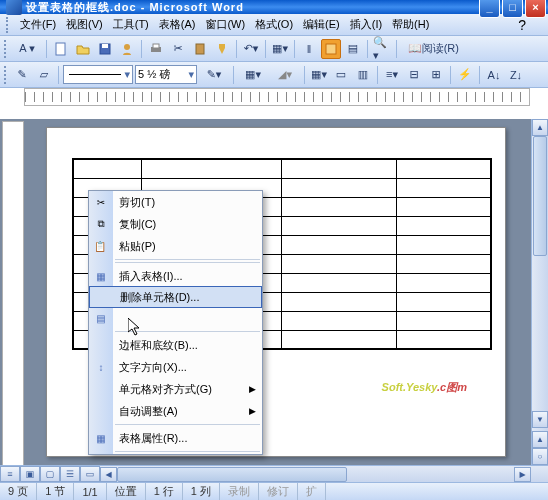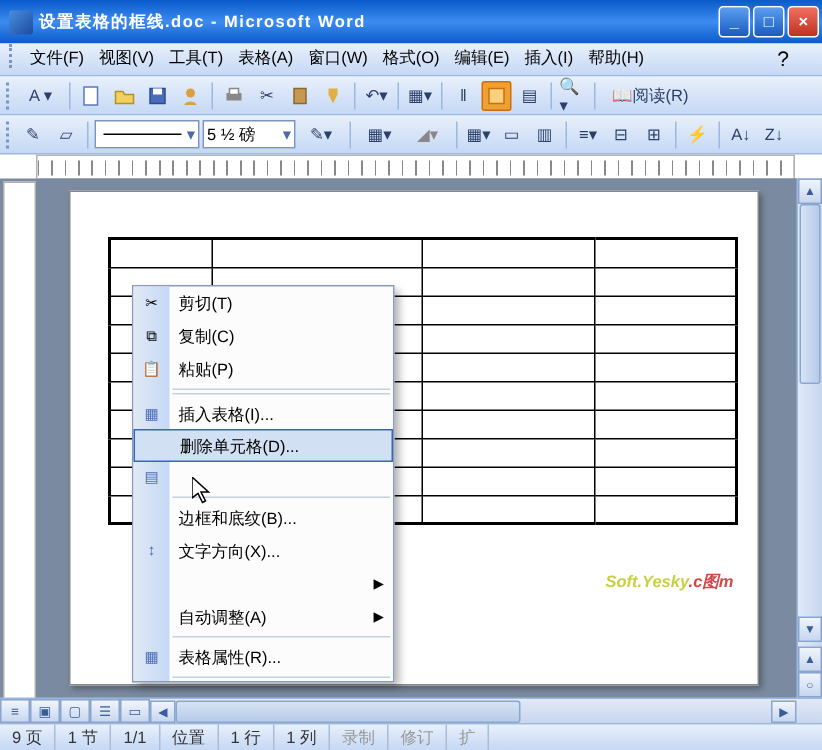--- a/index.html
+++ b/index.html
@@ -1,24 +1,24 @@
 <!DOCTYPE html>
 <html><head>
 <meta charset="utf-8">
 <style>
 *{margin:0;padding:0;box-sizing:border-box;font-family:"Microsoft YaHei","SimSun",Tahoma,sans-serif;font-size:11px}
 body{background:#fff;width:548px;height:500px;overflow:hidden;position:relative}
-.titlebar{height:29px;background:linear-gradient(#0a5acb,#3c8cf0,#0a5acb);display:flex;align-items:center;color:#fff;padding:0 2px}
+.titlebar{height:14px;background:linear-gradient(#0a5acb,#3c8cf0,#0a5acb);display:flex;align-items:center;color:#fff;padding:0 2px}
 .titlebar .app-icon{width:16px;height:16px;background:linear-gradient(135deg,#4a8de0,#1b4ca0);margin:0 4px;border-radius:2px}
 .titlebar .title{flex:1;font-weight:bold;letter-spacing:1px}
 .winbtns{display:flex;gap:2px}
 .winbtn{width:21px;height:21px;border:1px solid #fff;border-radius:3px;display:flex;align-items:center;justify-content:center;color:#fff;font-weight:bold;font-size:11px;cursor:pointer}
 .winbtn.min,.winbtn.max{background:linear-gradient(#5a9ff0,#1a5bc0)}
 .winbtn.close{background:linear-gradient(#f07060,#c03020)}
-.menubar{height:22px;background:linear-gradient(#e8f0fb,#c5d8f5);display:flex;align-items:flex-start;padding-left:6px;gap:2px;border-bottom:1px solid #9cb8e0}
+.menubar{height:22px;background:linear-gradient(#e8f0fb,#c5d8f5);display:flex;align-items:center;padding-left:6px;gap:2px;border-bottom:1px solid #9cb8e0}
 .menubar span{padding:2px 4px;cursor:pointer}
 .menubar .handle{width:4px;height:16px;border-left:2px dotted #7a95bf;margin-right:4px}
 .ask{margin-left:auto;margin-right:18px;font-size:14px}
 .toolbar{height:26px;background:linear-gradient(#e8f0fb,#c5d8f5);display:flex;align-items:center;padding:0 4px;gap:2px;border-bottom:1px solid #9cb8e0}
 .toolbar .handle{width:4px;height:18px;border-left:2px dotted #7a95bf;margin-right:2px}
 .tbtn{width:20px;height:20px;display:flex;align-items:center;justify-content:center;border:1px solid transparent;border-radius:2px;cursor:pointer;color:#2a3f6a;position:relative}
 .tbtn.dd{width:30px}
 .tbtn svg{width:14px;height:14px}
 .sep{width:1px;height:18px;background:#9cb8e0;margin:0 2px}
 .combo{height:19px;background:#fff;border:1px solid #7a95bf;display:flex;align-items:center;padding:0 2px;font-size:11px;min-width:50px}
@@ -32,21 +32,21 @@
 .tbl{position:absolute;left:25px;top:30px;border-collapse:collapse}
 .tbl td{border:1px solid #000;height:19px}
 .tbl td:nth-child(1){width:68px}
 .tbl td:nth-child(2){width:140px}
 .tbl td:nth-child(3){width:115px}
 .tbl td:nth-child(4){width:95px}
 .tbl tr:first-child td{border-top:2px solid #000}
 .tbl tr:last-child td{border-bottom:2px solid #000}
 .tbl td:first-child{border-left:2px solid #000}
 .tbl td:last-child{border-right:2px solid #000}
-.watermark{position:absolute;right:16px;bottom:60px;font-family:Georgia,serif;font-size:18px;font-style:italic;font-weight:bold}
+.watermark{position:absolute;right:38px;bottom:60px;font-family:Georgia,serif;font-size:18px;font-style:italic;font-weight:bold}
 .watermark .s1{color:#c8d040}
 .watermark .s2{color:#d04848}
 .vscroll{width:17px;background:linear-gradient(90deg,#e1e9f6,#c8d6ee);border-left:1px solid #9cb8e0;position:relative}
 .vscroll .btn{height:17px;background:linear-gradient(#f0f5fc,#c8d6ee);border:1px solid #8aa6d0;cursor:pointer;display:flex;align-items:center;justify-content:center;font-size:8px;color:#3a5c9a}
 .vscroll .thumb{position:absolute;top:17px;left:1px;right:1px;height:120px;background:linear-gradient(90deg,#d6e3f5,#b6cbe8);border:1px solid #8aa6d0;border-radius:2px}
 .vscroll .dn{position:absolute;bottom:54px;left:0;right:0}
 .vscroll .extra{position:absolute;bottom:0;left:0;right:0}
 .vscroll .extra .btn{margin-top:0}
 .hstrip{position:absolute;bottom:18px;left:0;right:0;height:17px;background:linear-gradient(#e1e9f6,#c8d6ee);display:flex;border-top:1px solid #9cb8e0}
 .viewbtns{display:flex}
@@ -305,20 +305,21 @@
     </div>
   <div class="msep"></div>
   <div class="item">
       <span>边框和底纹(B)...</span>
     </div>
   <div class="item">
       <span class="ic" style="color:#4a6cb8">↕</span>
       <span>文字方向(X)...</span>
     </div>
   <div class="item">
+      <span>单元格对齐方式(G)</span>
       <span class="arr">▶</span>
     </div>
   <div class="item">
       <span>自动调整(A)</span>
       <span class="arr">▶</span>
     </div>
   <div class="msep"></div>
   <div class="item">
       <span class="ic" style="color:#4a6cb8">▦</span>
       <span>表格属性(R)...</span>

